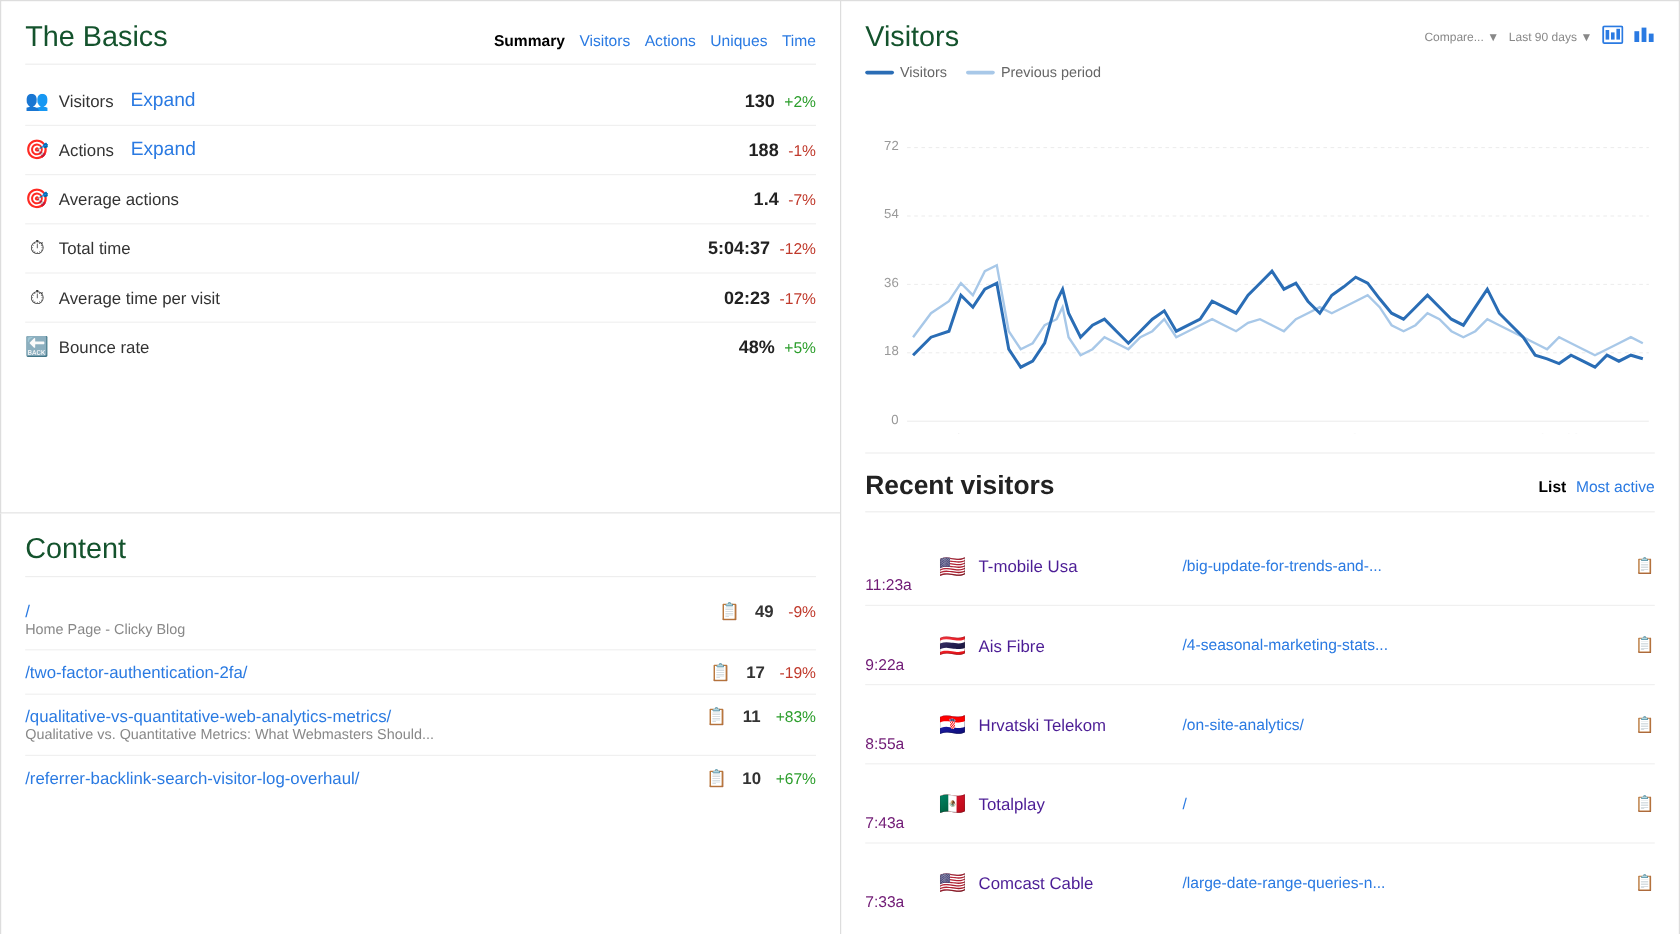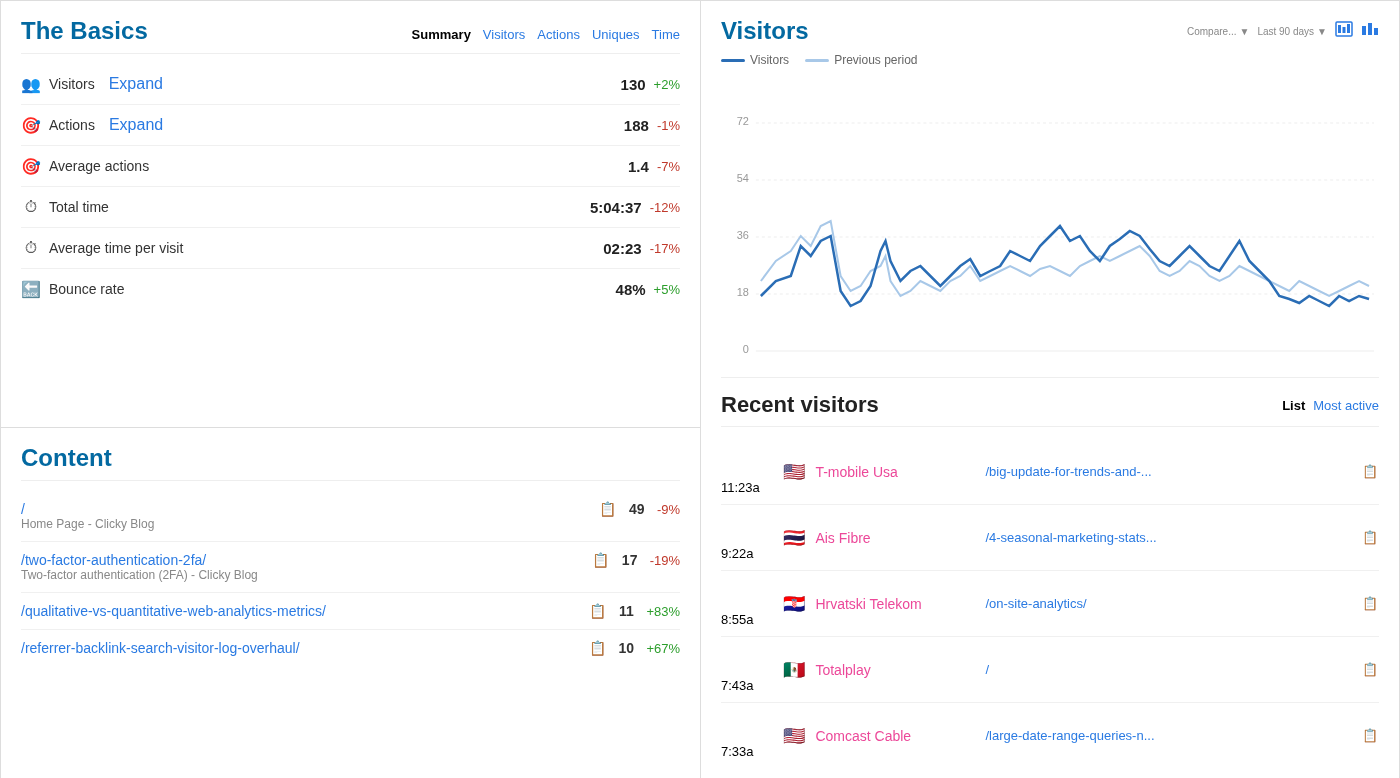--- a/index.html
+++ b/index.html
@@ -38,22 +38,22 @@
     .panel-header {
       display: flex;
       align-items: baseline;
       justify-content: space-between;
       margin-bottom: 10px;
       padding-bottom: 8px;
       border-bottom: 1px solid #eee;
     }
     .panel-title {
       font-size: 24px;
-      font-weight: bold;
-      color: #0369a1;
+      font-weight: normal;
+      color: #14532d;
     }
     .panel-tabs {
       display: flex;
       gap: 12px;
       font-size: 13px;
     }
     .tab-active {
       color: #000000;
       font-weight: 600;
       text-decoration: none;
@@ -220,30 +220,30 @@
     .visitor-row {
       display: flex;
       align-items: center;
       padding: 9px 0;
       border-bottom: 1px solid #f0f0f0;
       gap: 10px;
     }
     .visitor-row:last-child { border-bottom: none; }
     .visitor-time {
       font-size: 13px;
-      color: #000000;
+      color: #701a75;
       min-width: 52px;
       margin-top: 32px;
     }
     .visitor-flag {
       font-size: 18px;
       min-width: 22px;
     }
     .visitor-name {
-      color: #ec4899;
+      color: #4c1d95;
       font-size: 14px;
       text-decoration: none;
       min-width: 160px;
       cursor: pointer;
     }
     .visitor-page {
       color: #2a7ae2;
       font-size: 13px;
       text-decoration: none;
       flex: 1;
@@ -483,32 +483,32 @@
 
       <div class="content-item">
         <div class="content-item-row">
           <a class="content-link">/two-factor-authentication-2fa/</a>
           <div class="content-right">
             <span class="page-icon">📋</span>
             <span class="content-number">17</span>
             <span class="change-negative">-19%</span>
           </div>
         </div>
-        <div class="content-subtitle">Two-factor authentication (2FA) - Clicky Blog</div>
       </div>
 
       <div class="content-item">
         <div class="content-item-row">
           <a class="content-link">/qualitative-vs-quantitative-web-analytics-metrics/</a>
           <div class="content-right">
             <span class="page-icon">📋</span>
             <span class="content-number">11</span>
             <span class="change-positive">+83%</span>
           </div>
         </div>
+        <div class="content-subtitle">Qualitative vs. Quantitative Metrics: What Webmasters Should...</div>
       </div>
 
       <div class="content-item">
         <div class="content-item-row">
           <a class="content-link">/referrer-backlink-search-visitor-log-overhaul/</a>
           <div class="content-right">
             <span class="page-icon">📋</span>
             <span class="content-number">10</span>
             <span class="change-positive">+67%</span>
           </div>

